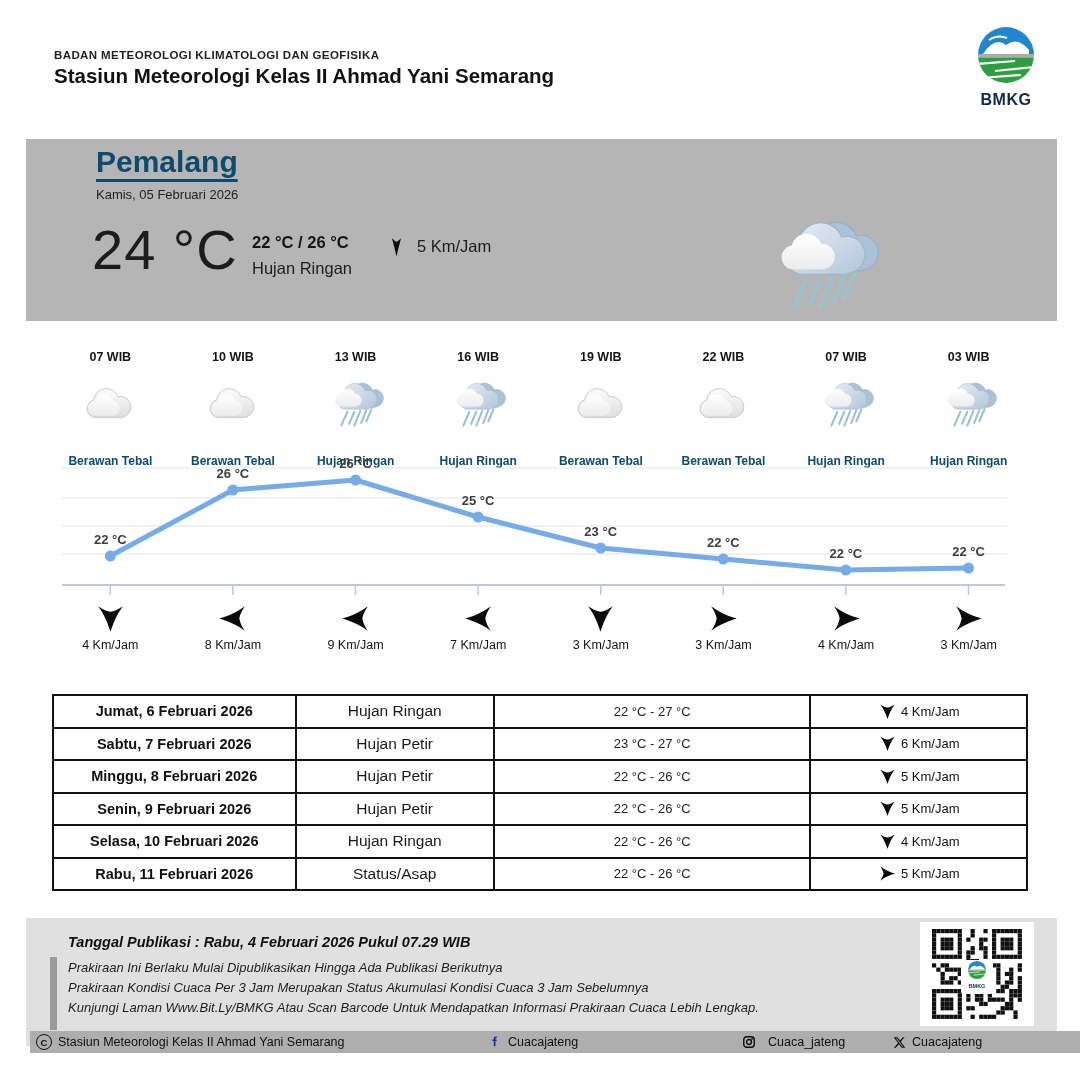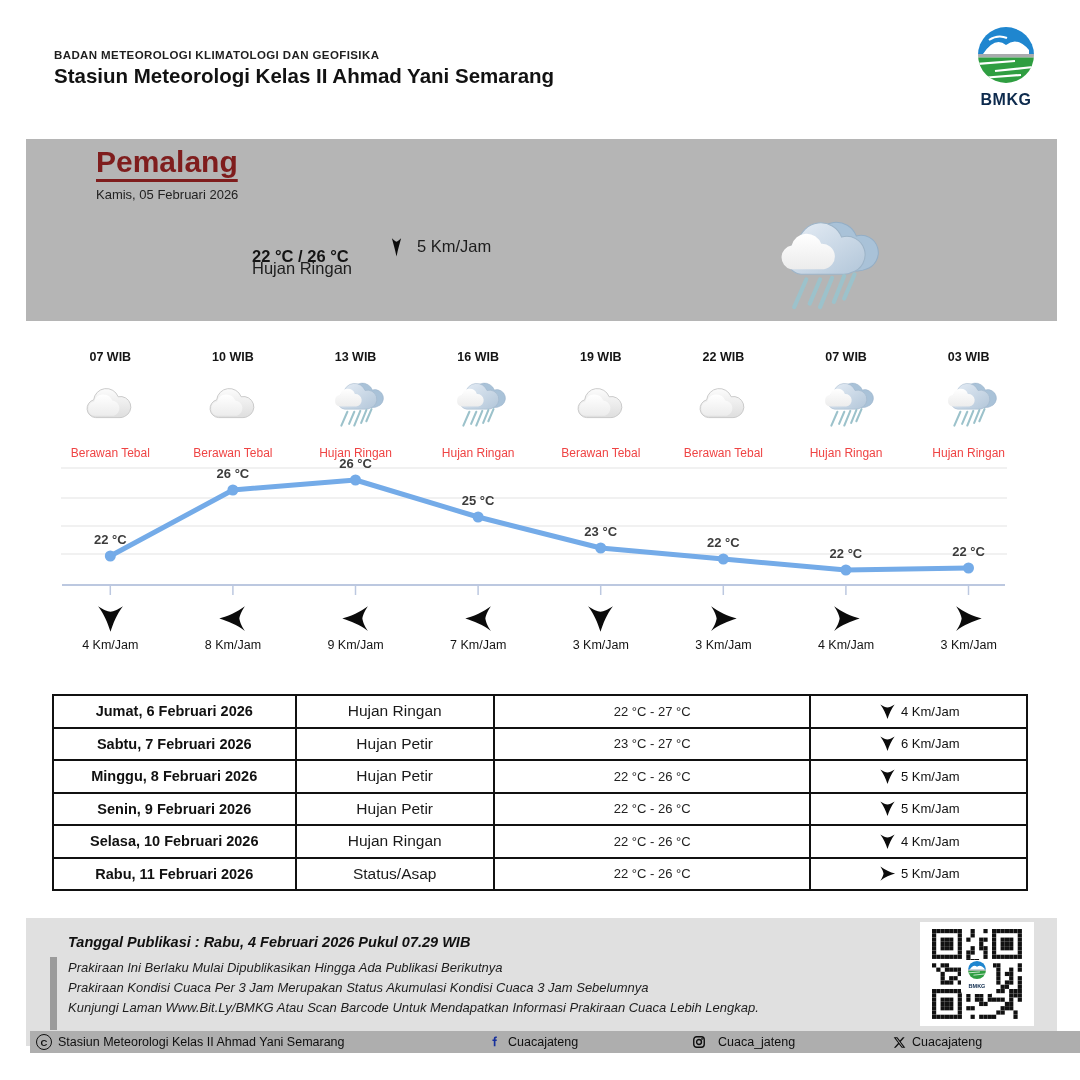--- a/index.html
+++ b/index.html
@@ -7,39 +7,39 @@
         font-family:"Liberation Sans",sans-serif;color:#1a1a1a;overflow:hidden;}
 
   
   .agency{position:absolute;left:54px;top:49px;font-size:11.5px;font-weight:700;letter-spacing:.4px;color:#1f1f1f;}
   .station{position:absolute;left:54px;top:64px;font-size:20.5px;font-weight:700;color:#121212;}
   .logo-wrap{position:absolute;left:947px;top:24px;width:118px;text-align:center;}
   .logo-wrap .bmkg-label{font-size:16px;font-weight:800;color:#0d2a4d;letter-spacing:.5px;margin-top:1px;}
 
   
   .panel{position:absolute;left:26px;top:139px;width:1031px;height:182px;background:var(--panel-gray,#b5b5b5);}
-  .city{position:absolute;left:70px;top:6px;font-size:30px;font-weight:700;color:#7f1d1d;
+  .city{position:absolute;left:70px;top:6px;font-size:30px;font-weight:700;color:#0c4a6e;
         text-decoration:underline;text-decoration-thickness:2.5px;text-underline-offset:7px;}
   .cdate{position:absolute;left:70px;top:48px;font-size:13px;color:#222;}
   .ctemp{position:absolute;left:66px;top:78px;font-size:56px;font-weight:300;color:#1c1c1c;letter-spacing:1px;}
-  .crange{position:absolute;left:226px;top:94px;font-size:16.5px;font-weight:700;color:#141414;margin-top:14px;}
+  .crange{position:absolute;left:226px;top:94px;font-size:16.5px;font-weight:700;color:#141414;}
   .ccond{position:absolute;left:226px;top:120px;font-size:16.5px;color:#1d1d1d;}
   .cwindarrow{position:absolute;left:365px;top:97px;width:11px;height:21px;}
   .cwind{position:absolute;left:391px;top:98px;font-size:16.5px;color:#1d1d1d;}
   .cicon{position:absolute;left:740px;top:75px;width:115px;height:100px;}
   .cicon svg{width:115px;height:100px;}
 
   
   .grid8{position:absolute;left:49px;width:981px;display:grid;grid-template-columns:repeat(8,1fr);}
   .hourly{top:350px;}
   .hcell{text-align:center;}
   .htime{font-size:12.5px;font-weight:700;color:#151515;}
   .hicon{height:56px;margin-top:12px;display:flex;align-items:center;justify-content:center;}
   .hicon svg{width:58px;height:50px;}
-  .hcond{font-size:12px;color:#ef4444;margin-top:14px;}
+  .hcond{font-size:12px;color:#0c4a6e;margin-top:22px;font-weight:bold;}
 
   
   .chart{position:absolute;left:49px;top:458px;width:981px;height:140px;}
 
   
   .windrow{top:600px;}
   .wcell{text-align:center;}
   .warrow{height:36px;display:flex;align-items:center;justify-content:center;}
   .warrow svg{width:33px;height:33px;}
   .wspeed{font-size:12.5px;color:#141414;margin-top:2px;}
@@ -112,20 +112,21 @@
           <line x1="6" y1="54" x2="46" y2="51"></line>
         </g>
       </g>
     </svg>
     <div class="bmkg-label">BMKG</div>
   </div>
 
   <div class="panel">
     <div class="city">Pemalang</div>
     <div class="cdate">Kamis, 05 Februari 2026</div>
+    <div class="ctemp">24 °C</div>
     <div class="crange">22 °C / 26 °C</div>
     <div class="ccond">Hujan Ringan</div>
     <svg class="cwindarrow" viewBox="0 0 12 22">
       <path d="M6,22 C4.6,15 2.6,8 1,2 C3,4 4.6,5.2 6,5.9 C7.4,5.2 9,4 11,2 C9.4,8 7.4,15 6,22 Z" fill="#0b0b0b"></path>
     </svg>
     <div class="cwind">5 Km/Jam</div>
     <div class="cicon">
   <svg viewBox="0 0 64 58">
     <path d="M28,33 a9,9 0 0 1 -1,-17.5 a12.5,12.5 0 0 1 24,-2.8 a10,10 0 0 1 5.5,19.3 q-1.8,1 -4.5,1 z" fill="#a9c2d8" stroke="#93aec6" stroke-width=".6"></path>
     <path d="M19,35 a9.5,9.5 0 0 1 -1.5,-18.6 a13,13 0 0 1 25,-3 a10.5,10.5 0 0 1 6,20.4 q-1.9,1.2 -4.8,1.2 z" fill="url(#gBlue)" stroke="#9db4c8" stroke-width=".6"></path>
@@ -687,21 +688,21 @@
     <div class="bitem" style="left:6px;">
       <span class="copy-icon">C</span>
       <span>Stasiun Meteorologi Kelas II Ahmad Yani Semarang</span>
     </div>
     <div class="bitem" style="left:458px;">
       <svg width="14" height="14" viewBox="0 0 24 24">
         <path fill="#17309c" d="M15.1 7.6h-2.3V6.3c0-.7.2-1.1 1.2-1.1h1.1V2.7c-.4-.1-1.2-.1-1.8-.1-2 0-3.4 1.2-3.4 3.4v1.6H7.6v2.8h2.3v9h2.9v-9h2.1l.2-2.8z"></path>
       </svg>
       <span>Cuacajateng</span>
     </div>
-    <div class="bitem" style="left:662px;gap:12px;">
+    <div class="bitem" style="left:712px;gap:12px;">
       <svg width="14" height="14" viewBox="0 0 24 24">
         <rect x="3" y="3" width="18" height="18" rx="5" fill="none" stroke="#0f0f0f" stroke-width="2.4"></rect>
         <circle cx="12" cy="12" r="4.2" fill="none" stroke="#0f0f0f" stroke-width="2.4"></circle>
         <circle cx="17.2" cy="6.8" r="1.5" fill="#0f0f0f"></circle>
       </svg>
       <span>Cuaca_jateng</span>
     </div>
     <div class="bitem" style="left:863px;">
       <svg width="13" height="13" viewBox="0 0 24 24">
         <path fill="#0f0f0f" d="M18.2 2.3h3.3l-7.2 8.3 8.5 11.2h-6.7l-5.2-6.8-6 6.8H1.7l7.7-8.8L1.3 2.3h6.8l4.7 6.2 5.4-6.2zm-1.2 17.5h1.8L7.1 4.1H5.1l11.9 15.7z"></path>

